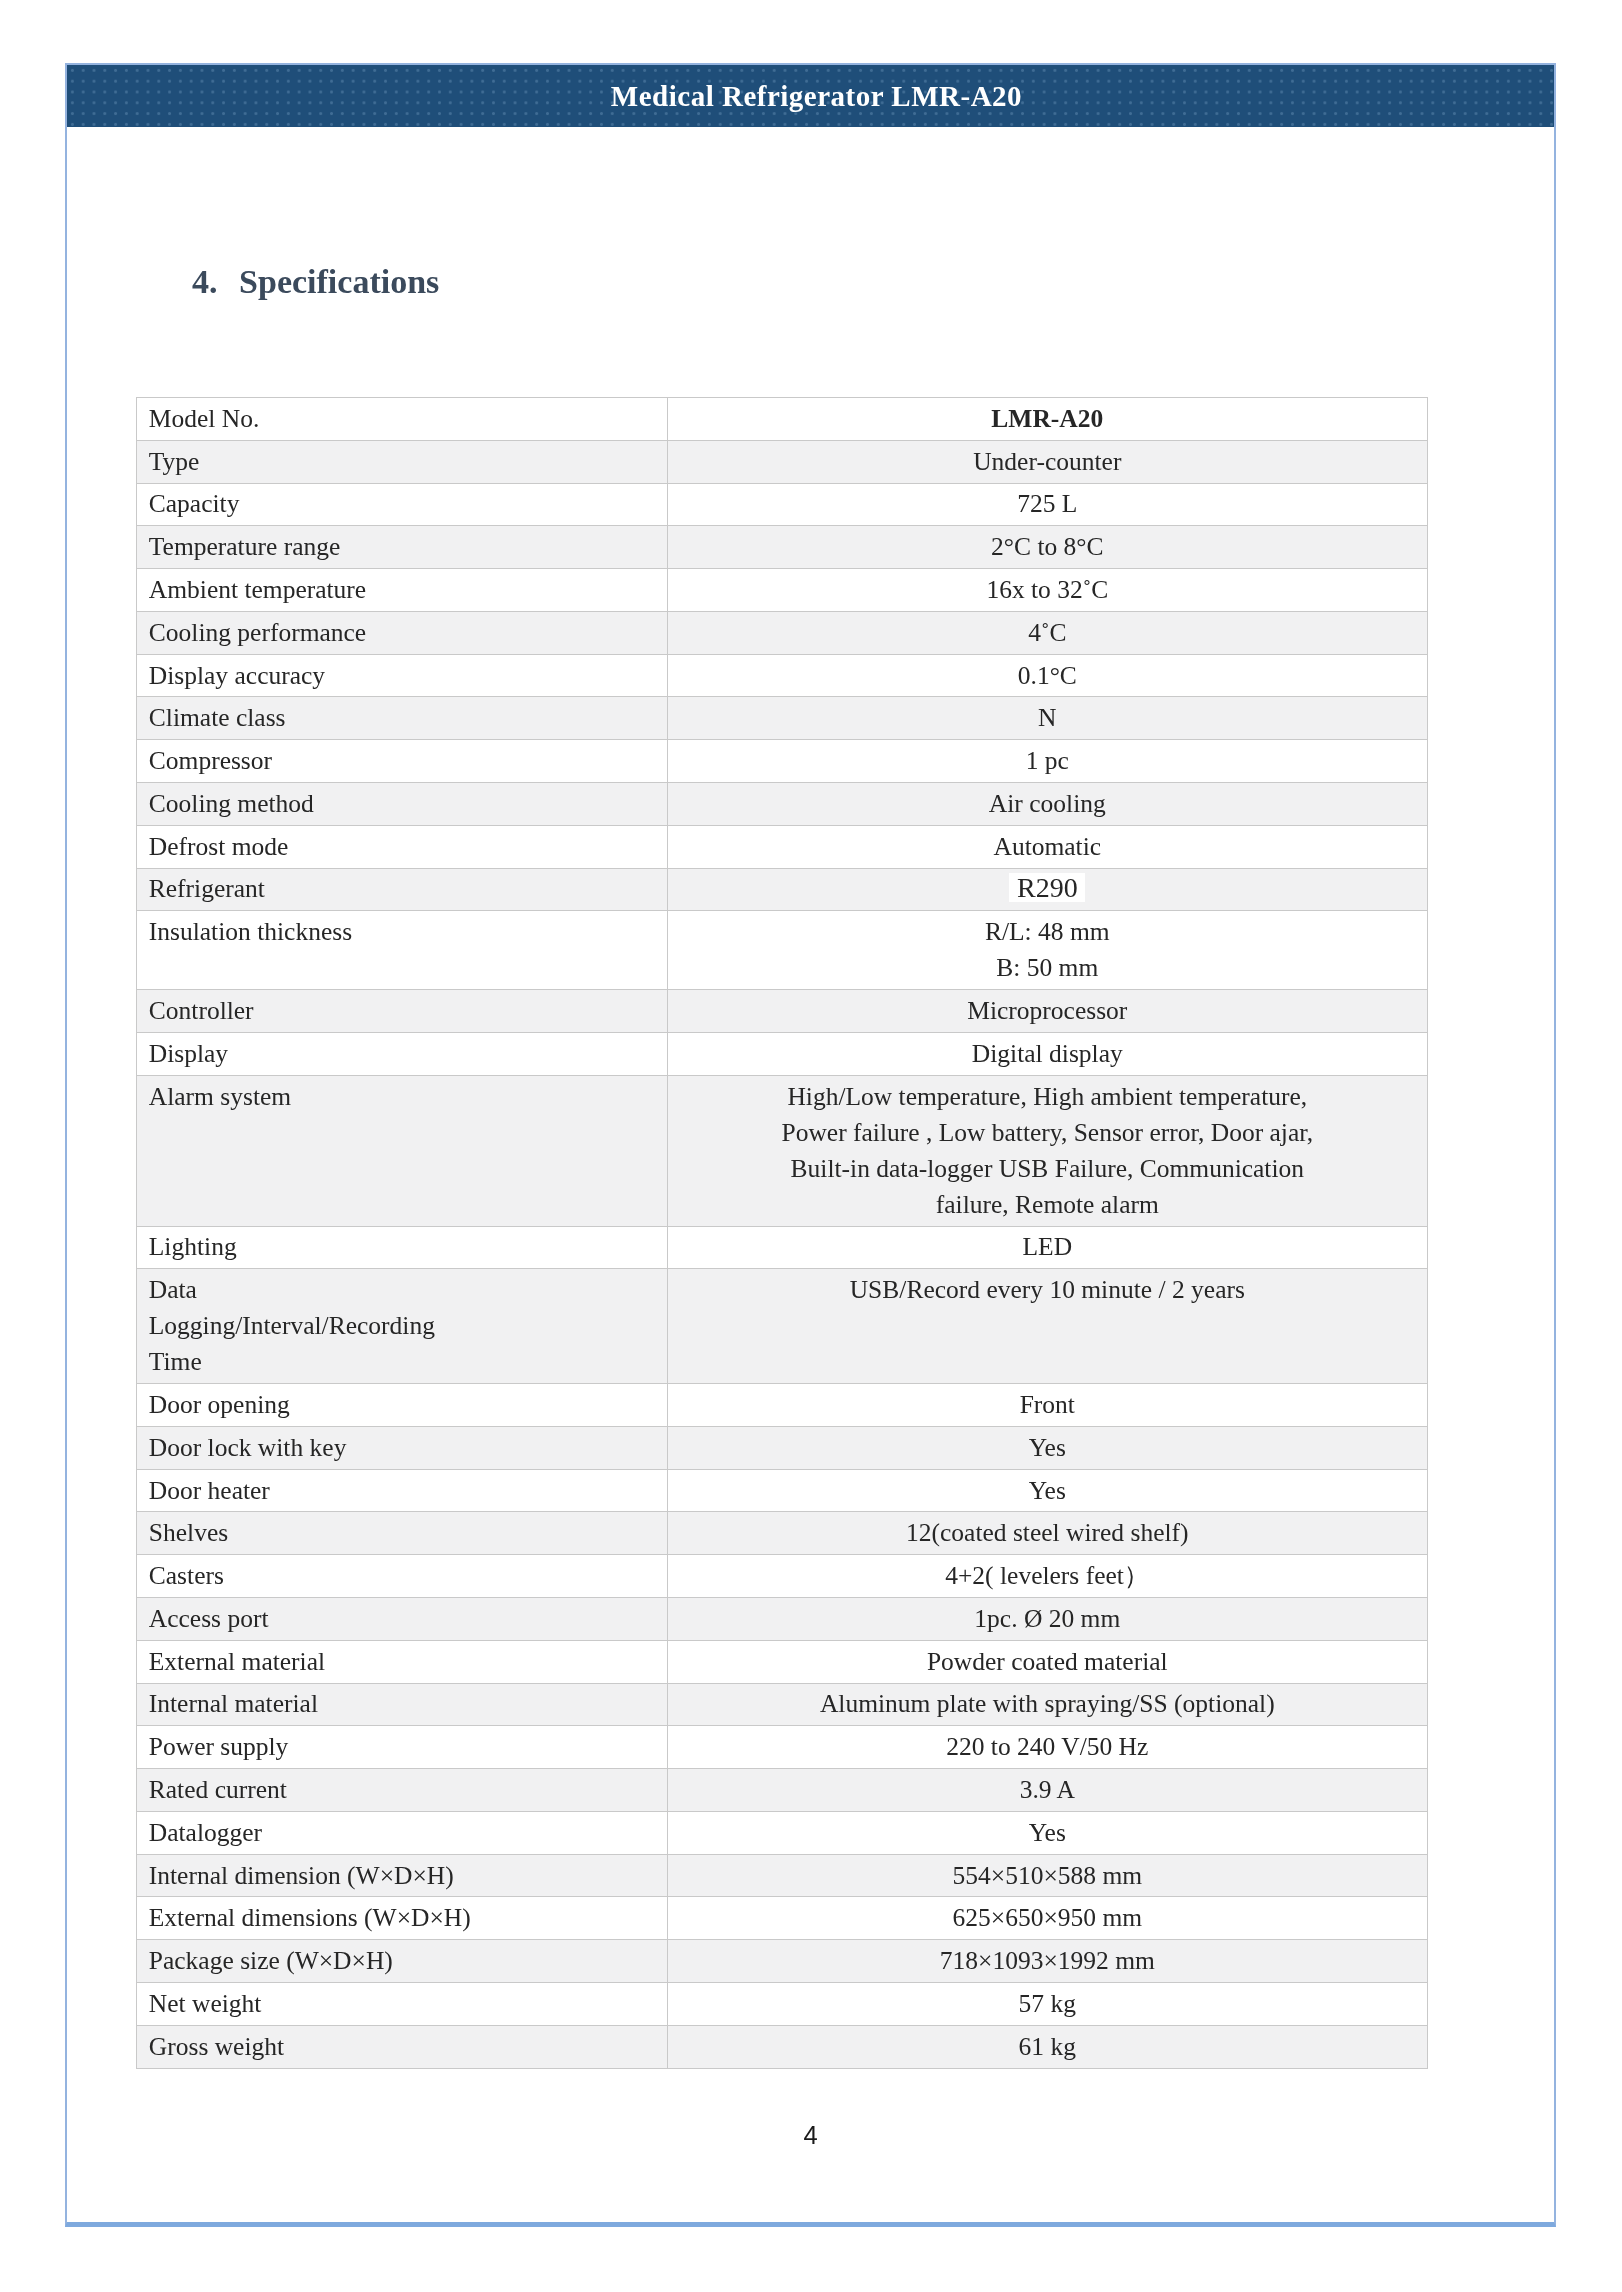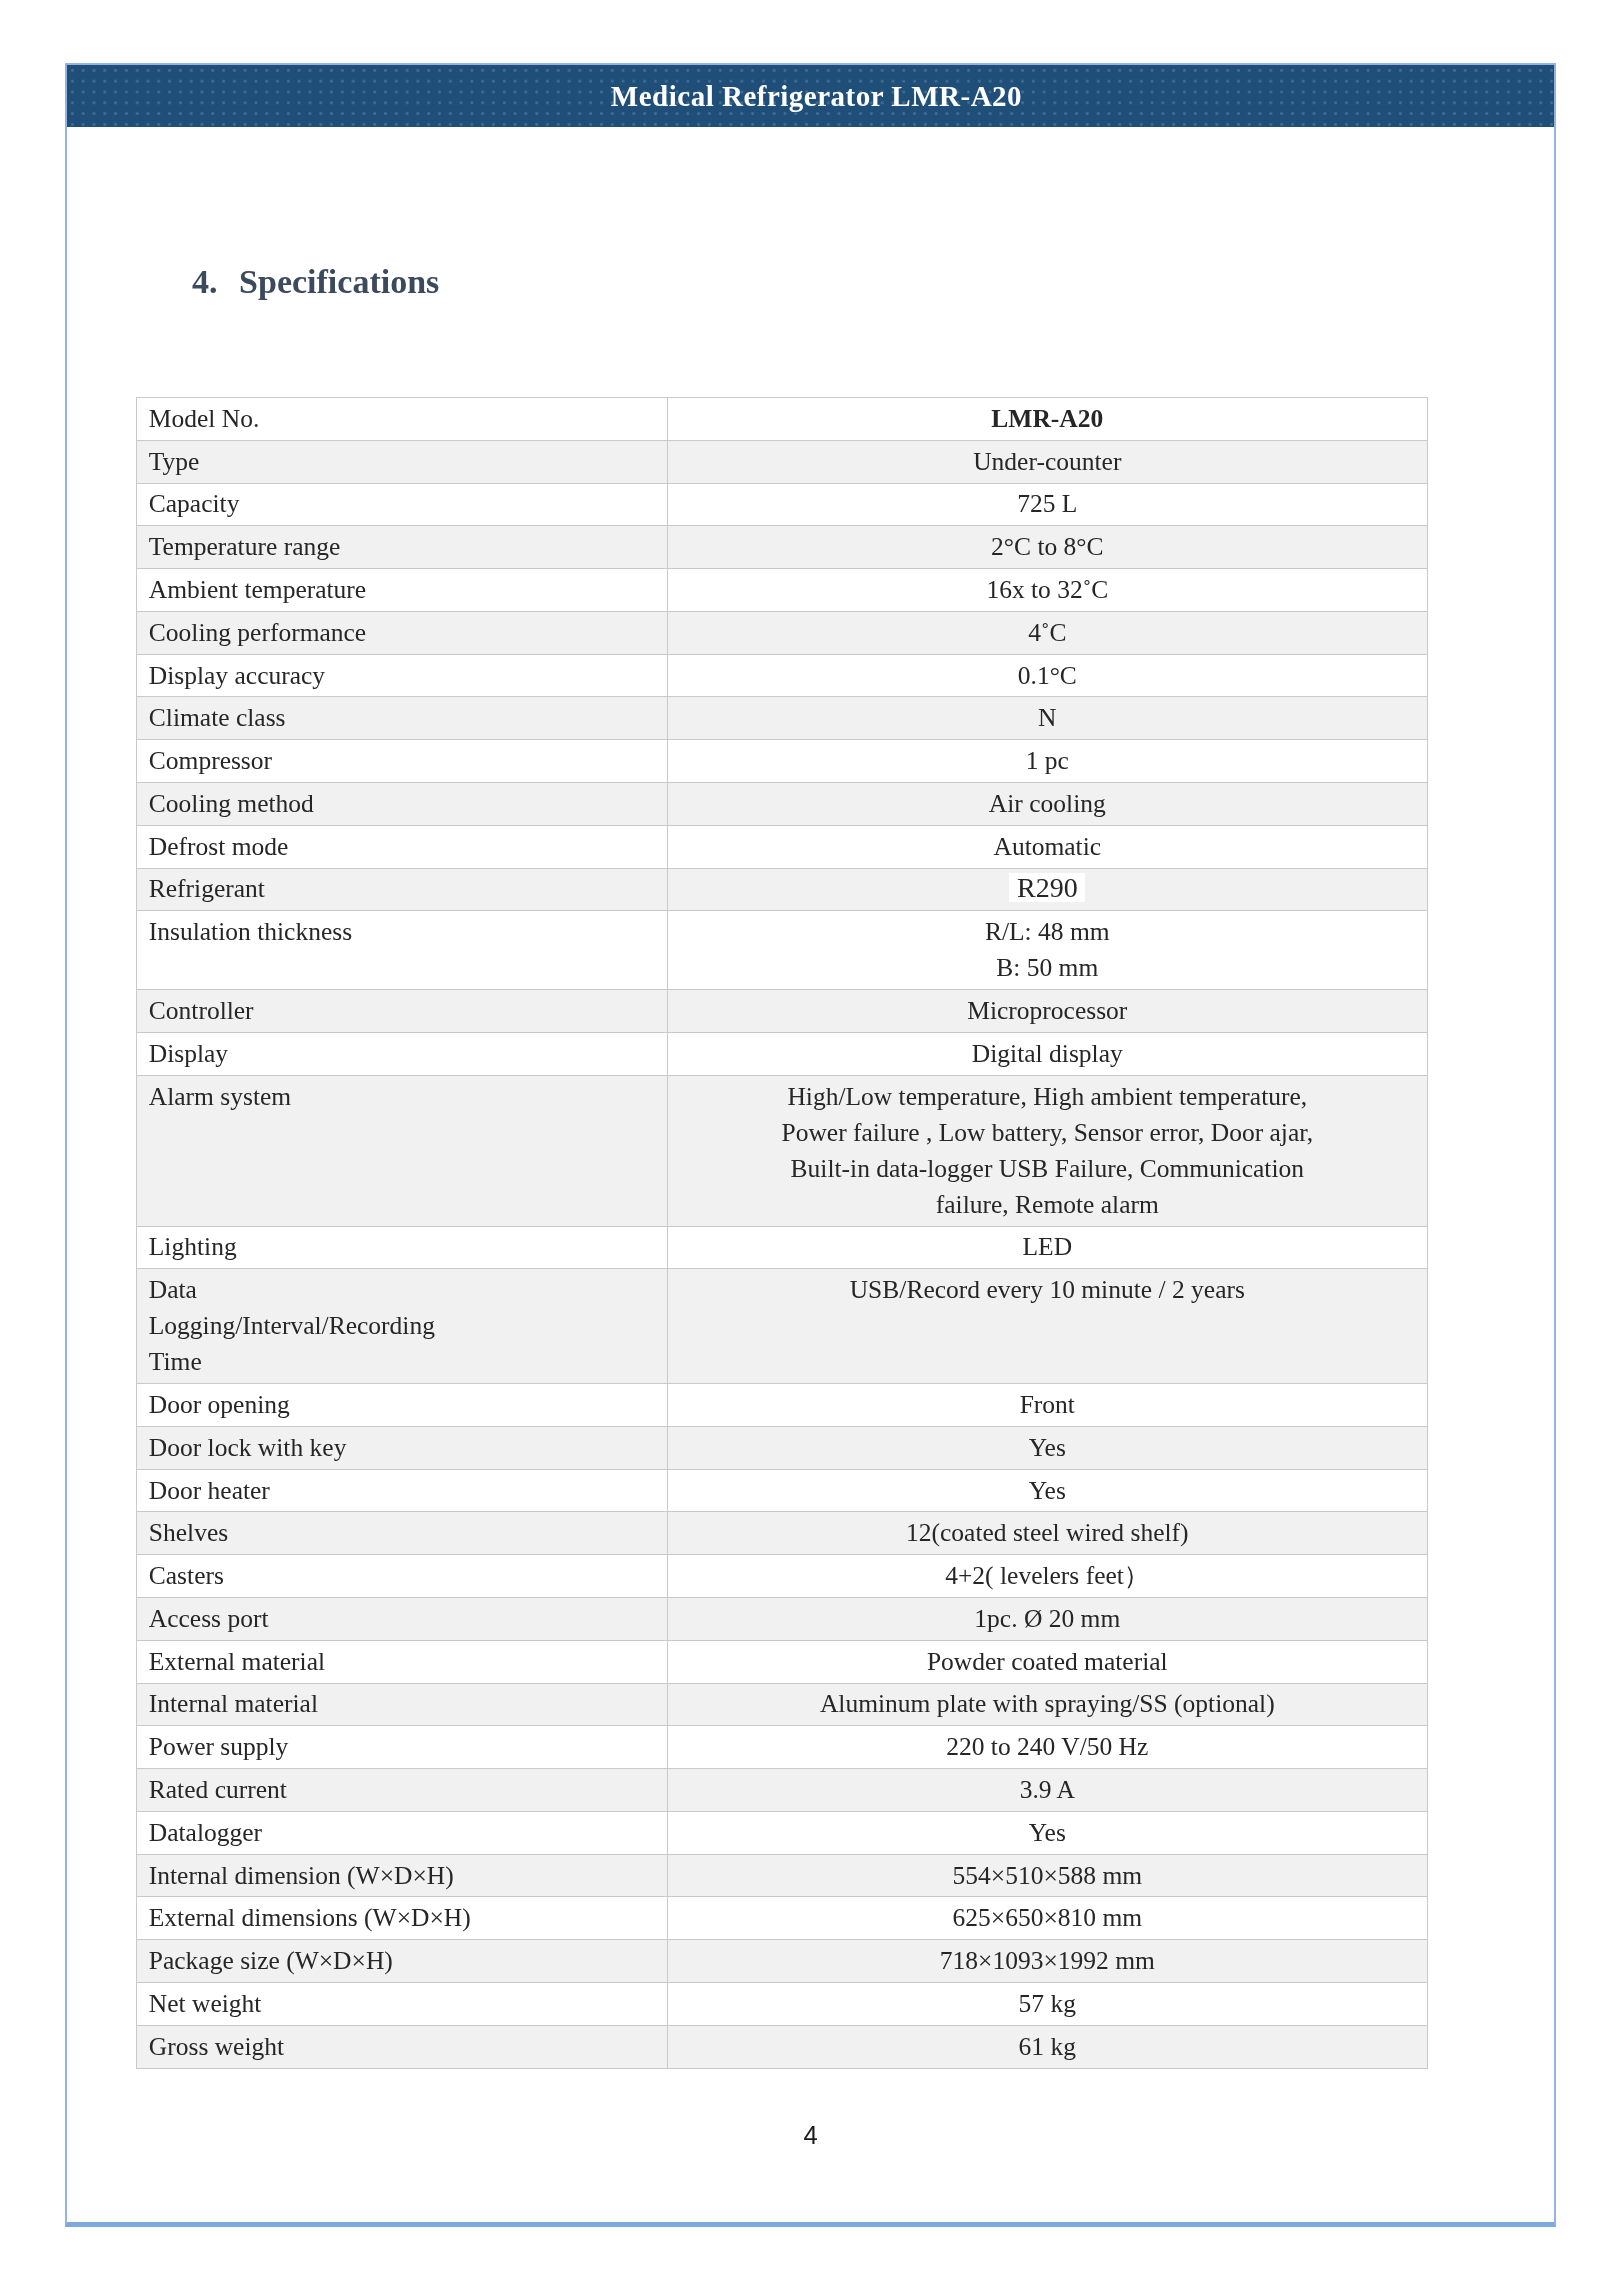--- a/index.html
+++ b/index.html
@@ -219,21 +219,21 @@
         <tr class="">
           <td class="lbl">Datalogger</td>
           <td class="val">Yes</td>
         </tr>
         <tr class="shaded">
           <td class="lbl">Internal dimension (W×D×H)</td>
           <td class="val">554×510×588 mm</td>
         </tr>
         <tr class="">
           <td class="lbl">External dimensions (W×D×H)</td>
-          <td class="val">625×650×810 mm</td>
+          <td class="val">625×650×950 mm</td>
         </tr>
         <tr class="shaded">
           <td class="lbl">Package size (W×D×H)</td>
           <td class="val">718×1093×1992 mm</td>
         </tr>
         <tr class="">
           <td class="lbl">Net weight</td>
           <td class="val">57 kg</td>
         </tr>
         <tr class="shaded">

